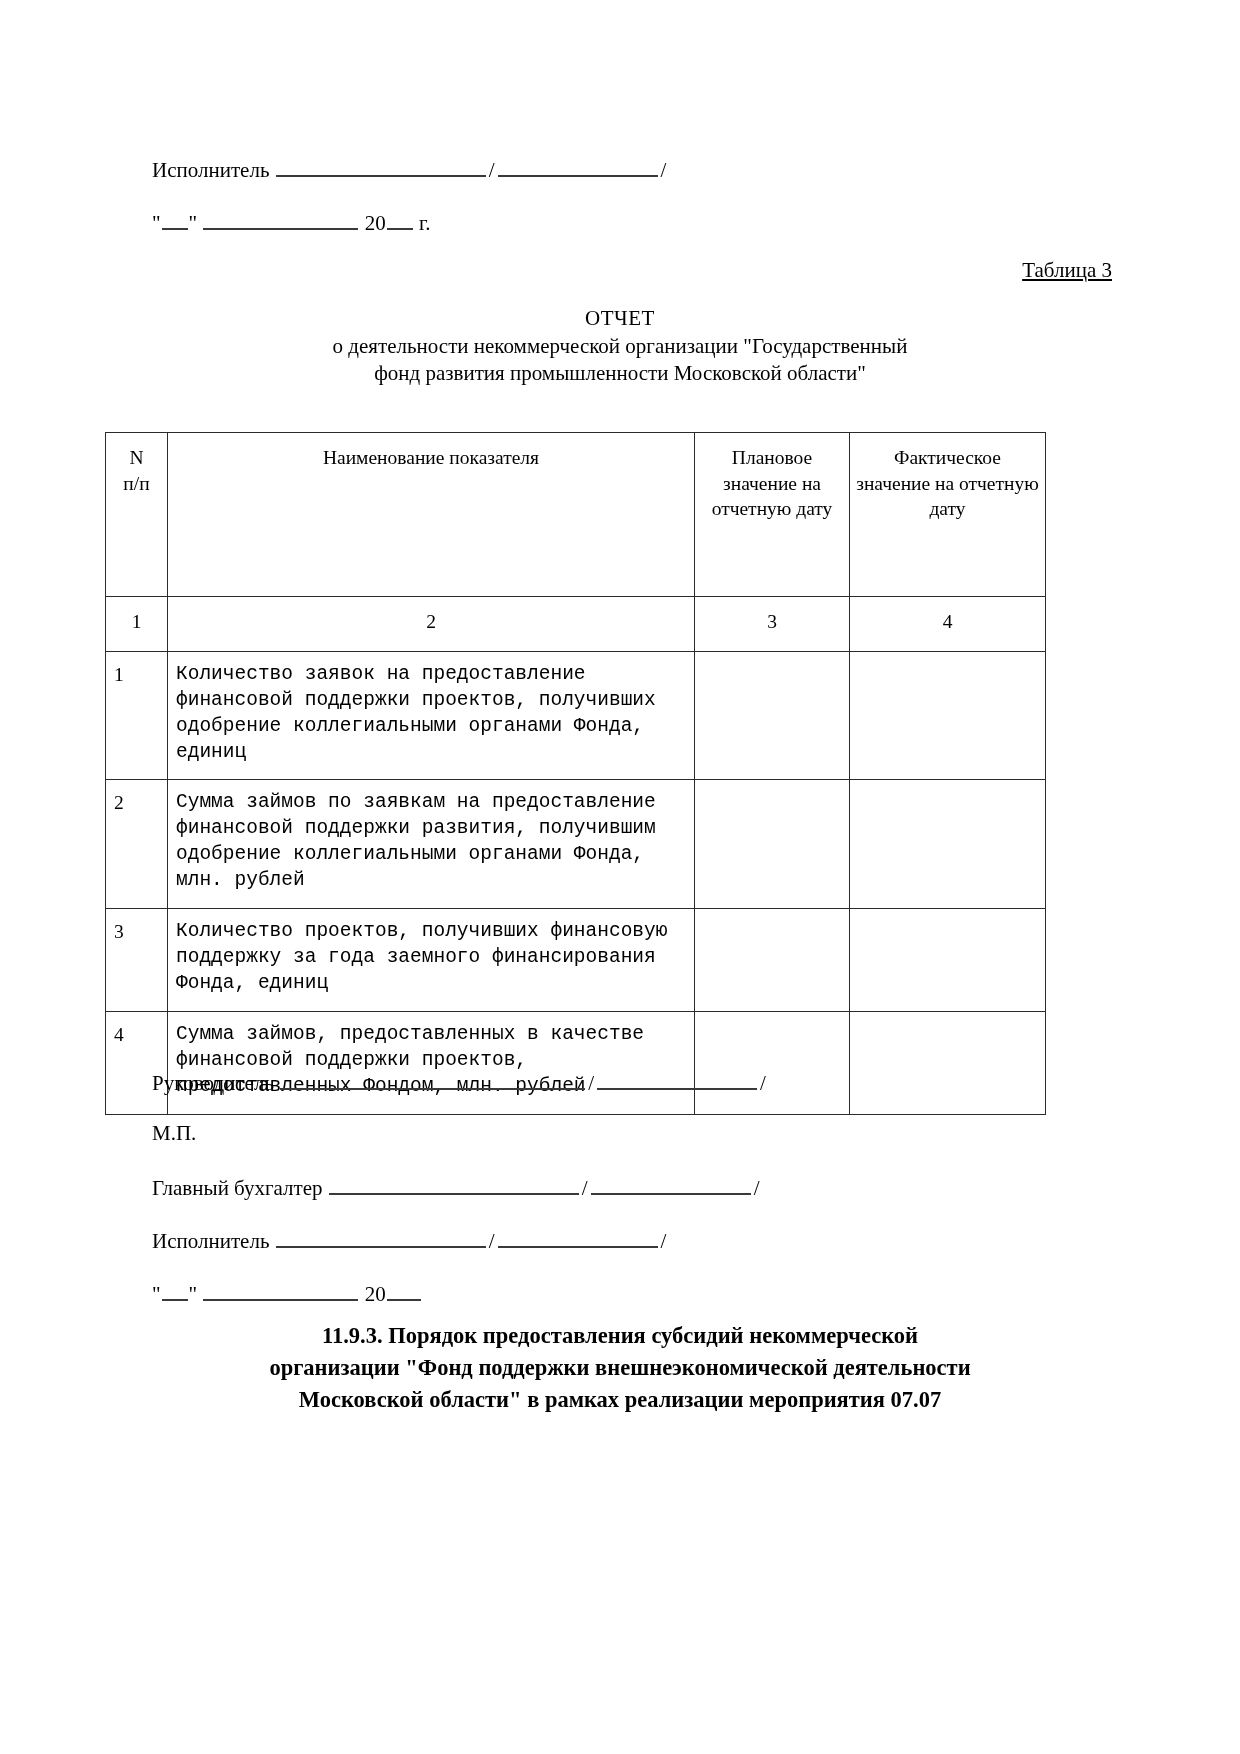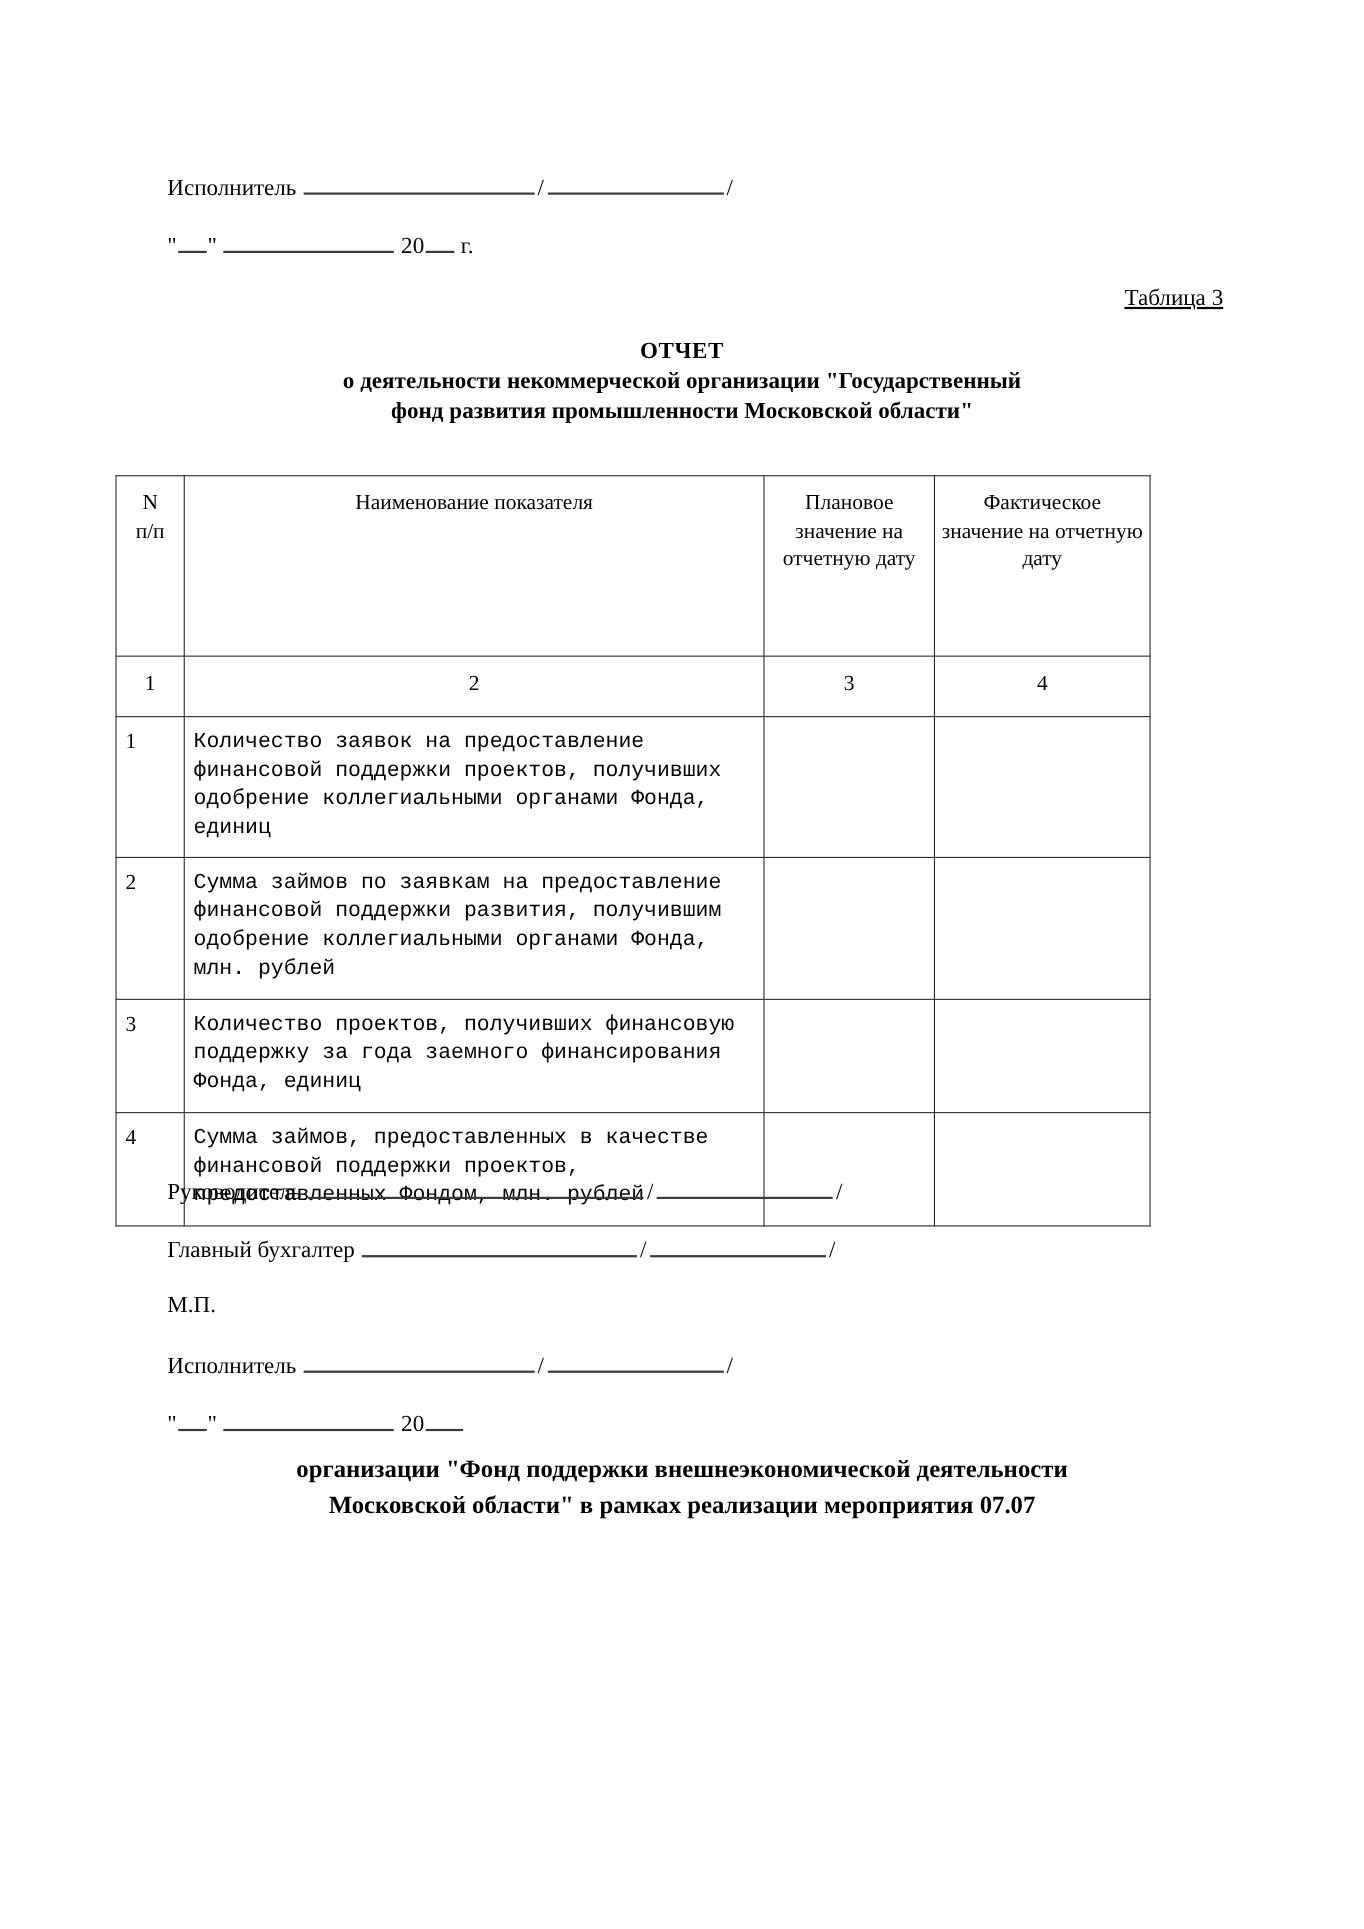--- a/index.html
+++ b/index.html
@@ -60,21 +60,20 @@
 
   
   .title-block {
     position: absolute;
     left: 0;
     right: 0;
     top: 305px;
     text-align: center;
     font-size: 21px;
     line-height: 1.32;
-    font-weight: bold;
   }
   .title-block .t-main { letter-spacing: 0.5px; }
 
   
   .report-table {
     position: absolute;
     left: 105px;
     top: 432px;
     width: 940px;
     border-collapse: collapse;
@@ -208,38 +207,39 @@
     </tbody>
   </table>
 
   <div class="bottom-block">
 
     <div class="line sig-row">
       <span>Руководитель</span>
       <span class="blank" style="width:305px"></span><span class="slash">/</span><span class="blank" style="width:160px"></span><span class="slash">/</span>
     </div>
 
+    <div class="line mp-row">М.П.</div>
+
     <div class="line sig-row">
       <span>Главный бухгалтер</span>
       <span class="blank" style="width:250px"></span><span class="slash">/</span><span class="blank" style="width:160px"></span><span class="slash">/</span>
     </div>
-
-    <div class="line mp-row">М.П.</div>
 
     <div class="line sig-row">
       <span>Исполнитель</span>
       <span class="blank" style="width:210px"></span><span class="slash">/</span><span class="blank" style="width:160px"></span><span class="slash">/</span>
     </div>
 
     <div class="line">
       <span>"</span><span class="blank" style="width:26px"></span><span>"</span>
       <span class="blank" style="width:155px"></span>
       <span>20</span><span class="blank" style="width:34px"></span>
     </div>
 
   </div>
 
   <div class="closing-heading">
+    <div>11.9.3. Порядок предоставления субсидий некоммерческой</div>
     <div>организации "Фонд поддержки внешнеэкономической деятельности</div>
     <div>Московской области" в рамках реализации мероприятия 07.07</div>
   </div>
 
 </div>
 
 </body></html>

